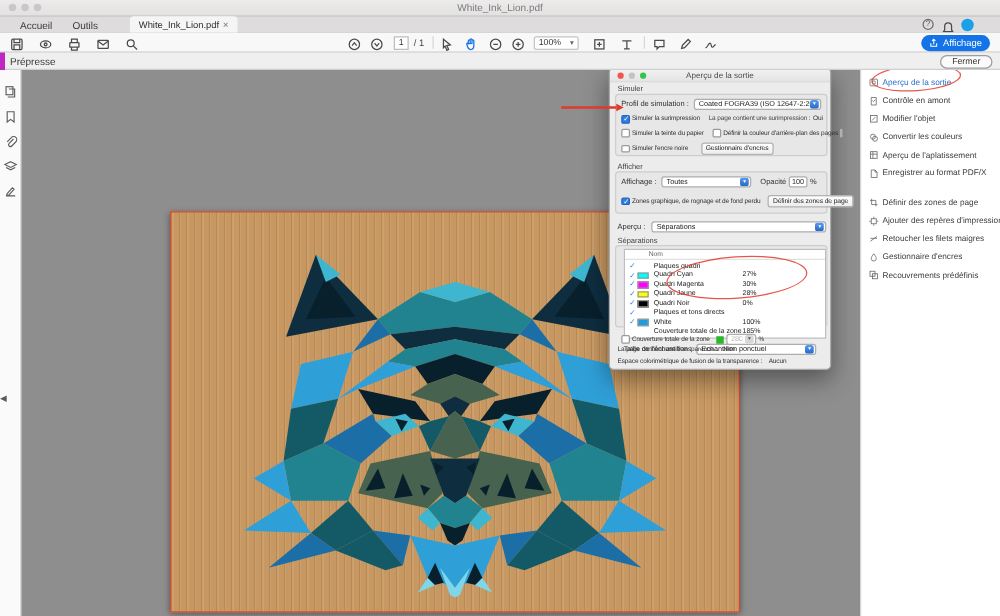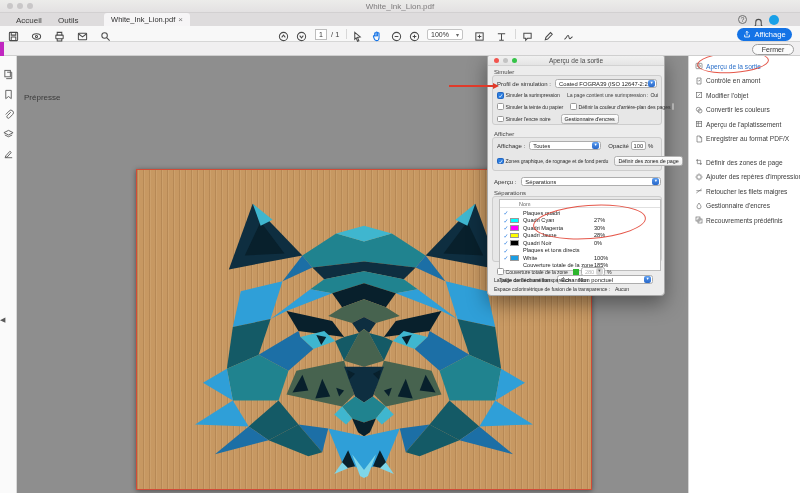--- a/index.html
+++ b/index.html
@@ -22,21 +22,21 @@
   .ti.blue svg{stroke:#1473e6;}
   .tsep{top:3px;width:1px;height:10px;background:#d8d8d8;}
   #pagebox{left:315px;top:2.5px;width:12px;height:11px;border:1px solid #bdbdbd;background:#fff;font-size:7px;text-align:center;line-height:10px;color:#333;}
   .ttext{font-size:7.5px;color:#444;top:4px;white-space:nowrap;}
   #zoomdd{left:427px;top:2.5px;width:36px;height:11px;border:1px solid #c4c4c4;border-radius:2px;background:#fff;font-size:7px;color:#333;display:flex;align-items:center;justify-content:space-between;padding:0 3px;}
   #zoomdd::after{content:"▾";font-size:6px;color:#666;}
   #share-btn{left:737px;top:1.5px;width:55px;height:13px;background:#1473e6;border-radius:7px;color:#fff;font-size:7.5px;display:flex;align-items:center;justify-content:center;gap:3px;}
   #share-btn svg{width:8px;height:8px;stroke:#fff;fill:none;stroke-width:1.3;}
   #modebar{left:0;top:42px;width:800px;height:14px;background:#f0eff0;border-bottom:1px solid #cfcfcf;z-index:30;}
   #mode-accent{left:0;top:0;width:4px;height:14px;background:#c026c0;}
-  #mode-label{left:24px;top:3px;font-size:8px;color:#3a3a3a;margin-top:48px;}
+  #mode-label{left:8px;top:3px;font-size:8px;color:#3a3a3a;}
   #close-btn{left:752px;top:1.5px;width:42px;height:11px;border:1px solid #9d9d9d;border-radius:6px;background:#fbfbfb;font-size:7px;color:#333;text-align:center;line-height:10px;}
   
   #leftrail{left:0;top:56px;width:17px;height:437px;background:#fafafa;border-right:1px solid #d9d9d9;z-index:5;}
   .rail-ic{left:3px;width:11px;height:11px;}
   .rail-ic svg{width:11px;height:11px;stroke:#5c5c5c;fill:none;stroke-width:1;}
   #collapse{left:0px;top:256px;width:7px;height:16px;color:#5a5a5a;font-size:7px;line-height:16px;z-index:6;}
   
   #canvas{left:17px;top:56px;width:671px;height:437px;background:#8e8e8e;}
   #page{left:119px;top:113px;width:456px;height:321px;background:#c79862;border:1px solid #d14b37;
     background-image:repeating-linear-gradient(90deg,rgba(96,56,20,.16) 0px,rgba(96,56,20,.16) 1px,rgba(255,230,190,.10) 1px,rgba(255,230,190,.10) 2px,transparent 2px,transparent 6px);

